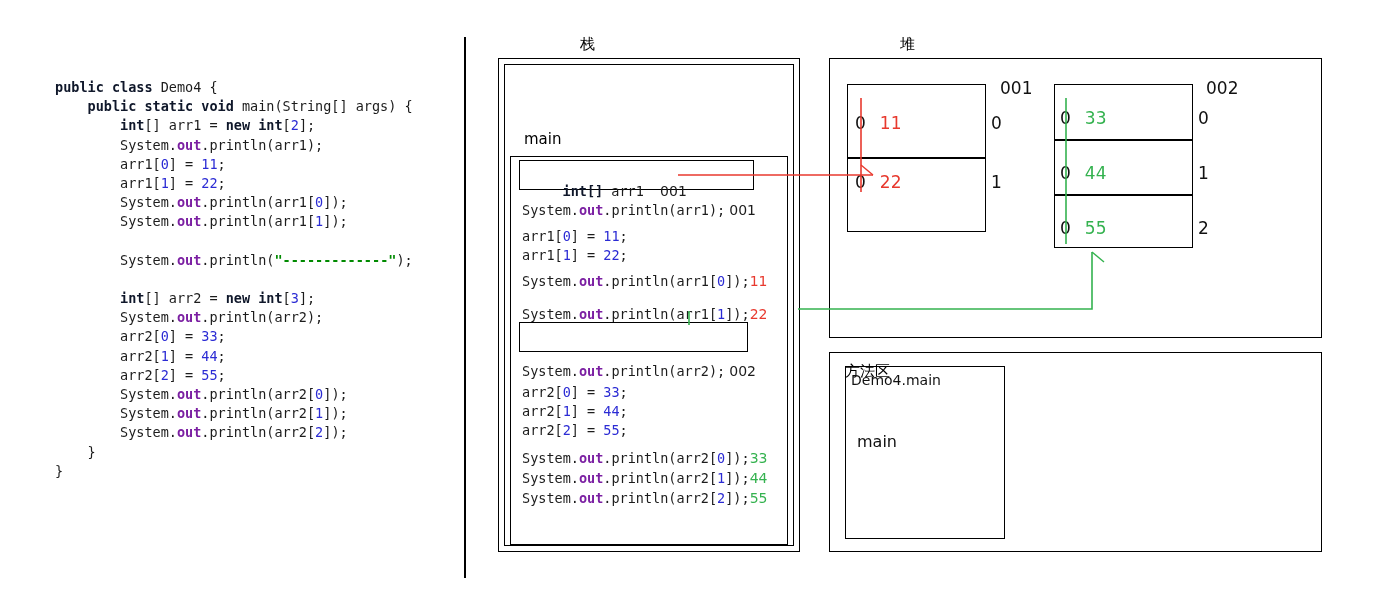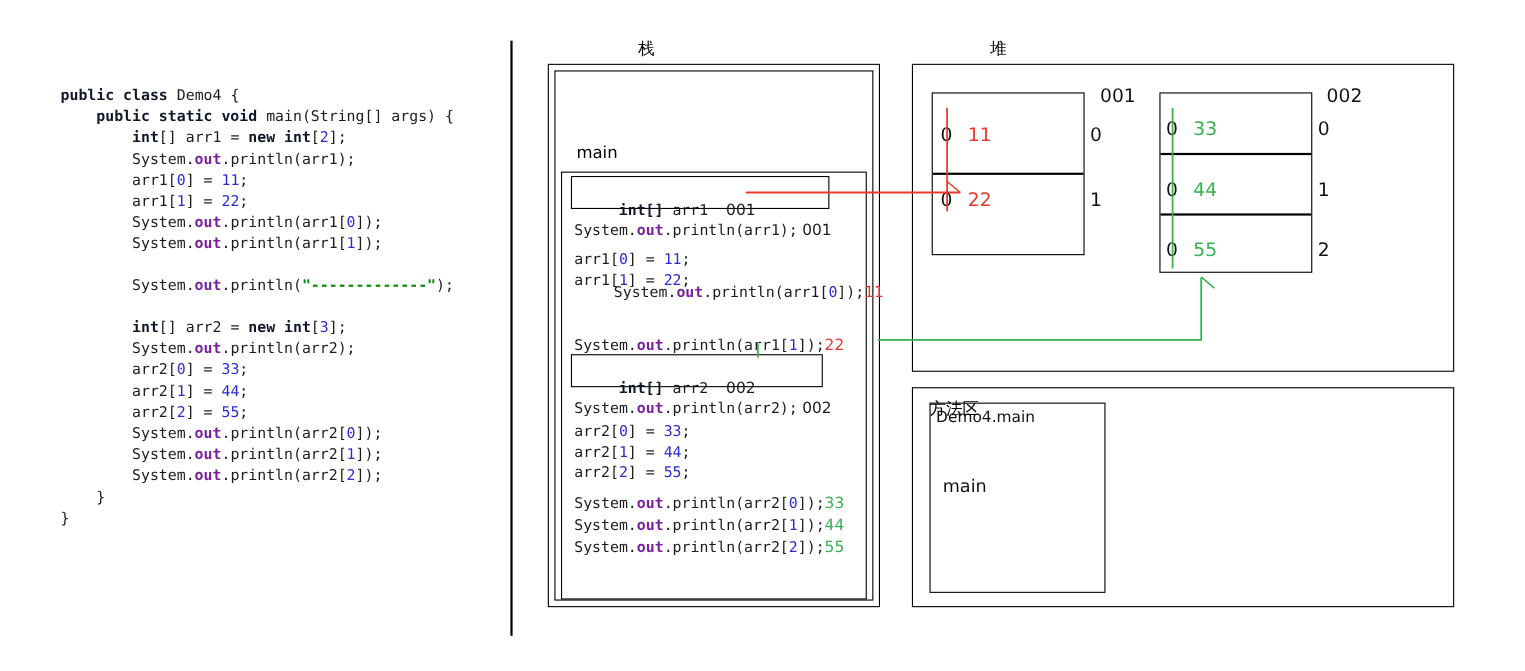--- a/index.html
+++ b/index.html
@@ -120,28 +120,25 @@
 
   <div class="box" id="arr1-var"></div>
   <div class="svar" style="left:530px; top:167px;">
     <span class="kw">int[]</span><span class="pln"> </span><span>arr1</span><span class="pln">  </span><span class="addr">001</span>
   </div>
 
   <div id="stack-lines-1" style="position:absolute; left:522px; top:201px; width:270px;">
       <div class="sline" style="position: absolute; left: 0px; top: 0px; white-space: nowrap;"><span>System.<span class="fld">out</span>.println(arr1);</span><span style="font-family: &quot;DejaVu Sans&quot;, sans-serif; font-size: 14px; color: rgb(28, 28, 28); margin-left: 4px;">001</span></div>
       <div class="sline" style="position: absolute; left: 0px; top: 26px; white-space: nowrap;"><span>arr1[<span class="num">0</span>] = <span class="num">11</span>;</span></div>
       <div class="sline" style="position: absolute; left: 0px; top: 45px; white-space: nowrap;"><span>arr1[<span class="num">1</span>] = <span class="num">22</span>;</span></div>
-      <div class="sline" style="position: absolute; left: 0px; top: 56px; white-space: nowrap; margin-left: 36px;"><span>System.<span class="fld">out</span>.println(arr1[<span class="num">0</span>]);</span><span style="font-family: &quot;DejaVu Sans&quot;, sans-serif; font-size: 14px; color: rgb(232, 57, 46); margin-left: 0px;">11</span></div>
+      <div class="sline" style="position: absolute; left: 0px; top: 71px; white-space: nowrap;"><span>System.<span class="fld">out</span>.println(arr1[<span class="num">0</span>]);</span><span style="font-family: &quot;DejaVu Sans&quot;, sans-serif; font-size: 14px; color: rgb(232, 57, 46); margin-left: 0px;">11</span></div>
       <div class="sline" style="position: absolute; left: 0px; top: 104px; white-space: nowrap;"><span>System.<span class="fld">out</span>.println(arr1[<span class="num">1</span>]);</span><span style="font-family: &quot;DejaVu Sans&quot;, sans-serif; font-size: 14px; color: rgb(232, 57, 46); margin-left: 0px;">22</span></div>
     </div>
 
   <div class="box" id="arr2-var"></div>
-  <div class="svar" style="left:530px; top:329px;">
-    <span class="kw">int[]</span><span class="pln"> </span><span>arr2</span><span class="pln">  </span><span class="addr">002</span>
-  </div>
 
   <div id="stack-lines-2" style="position:absolute; left:522px; top:362px; width:270px;">
       <div class="sline" style="position: absolute; left: 0px; top: 0px; white-space: nowrap;"><span>System.<span class="fld">out</span>.println(arr2);</span><span style="font-family: &quot;DejaVu Sans&quot;, sans-serif; font-size: 14px; color: rgb(28, 28, 28); margin-left: 4px;">002</span></div>
       <div class="sline" style="position: absolute; left: 0px; top: 21px; white-space: nowrap;"><span>arr2[<span class="num">0</span>] = <span class="num">33</span>;</span></div>
       <div class="sline" style="position: absolute; left: 0px; top: 40px; white-space: nowrap;"><span>arr2[<span class="num">1</span>] = <span class="num">44</span>;</span></div>
       <div class="sline" style="position: absolute; left: 0px; top: 59px; white-space: nowrap;"><span>arr2[<span class="num">2</span>] = <span class="num">55</span>;</span></div>
       <div class="sline" style="position: absolute; left: 0px; top: 87px; white-space: nowrap;"><span>System.<span class="fld">out</span>.println(arr2[<span class="num">0</span>]);</span><span style="font-family: &quot;DejaVu Sans&quot;, sans-serif; font-size: 14px; color: rgb(52, 178, 79); margin-left: 0px;">33</span></div>
       <div class="sline" style="position: absolute; left: 0px; top: 107px; white-space: nowrap;"><span>System.<span class="fld">out</span>.println(arr2[<span class="num">1</span>]);</span><span style="font-family: &quot;DejaVu Sans&quot;, sans-serif; font-size: 14px; color: rgb(52, 178, 79); margin-left: 0px;">44</span></div>
       <div class="sline" style="position: absolute; left: 0px; top: 127px; white-space: nowrap;"><span>System.<span class="fld">out</span>.println(arr2[<span class="num">2</span>]);</span><span style="font-family: &quot;DejaVu Sans&quot;, sans-serif; font-size: 14px; color: rgb(52, 178, 79); margin-left: 0px;">55</span></div>
     </div>

